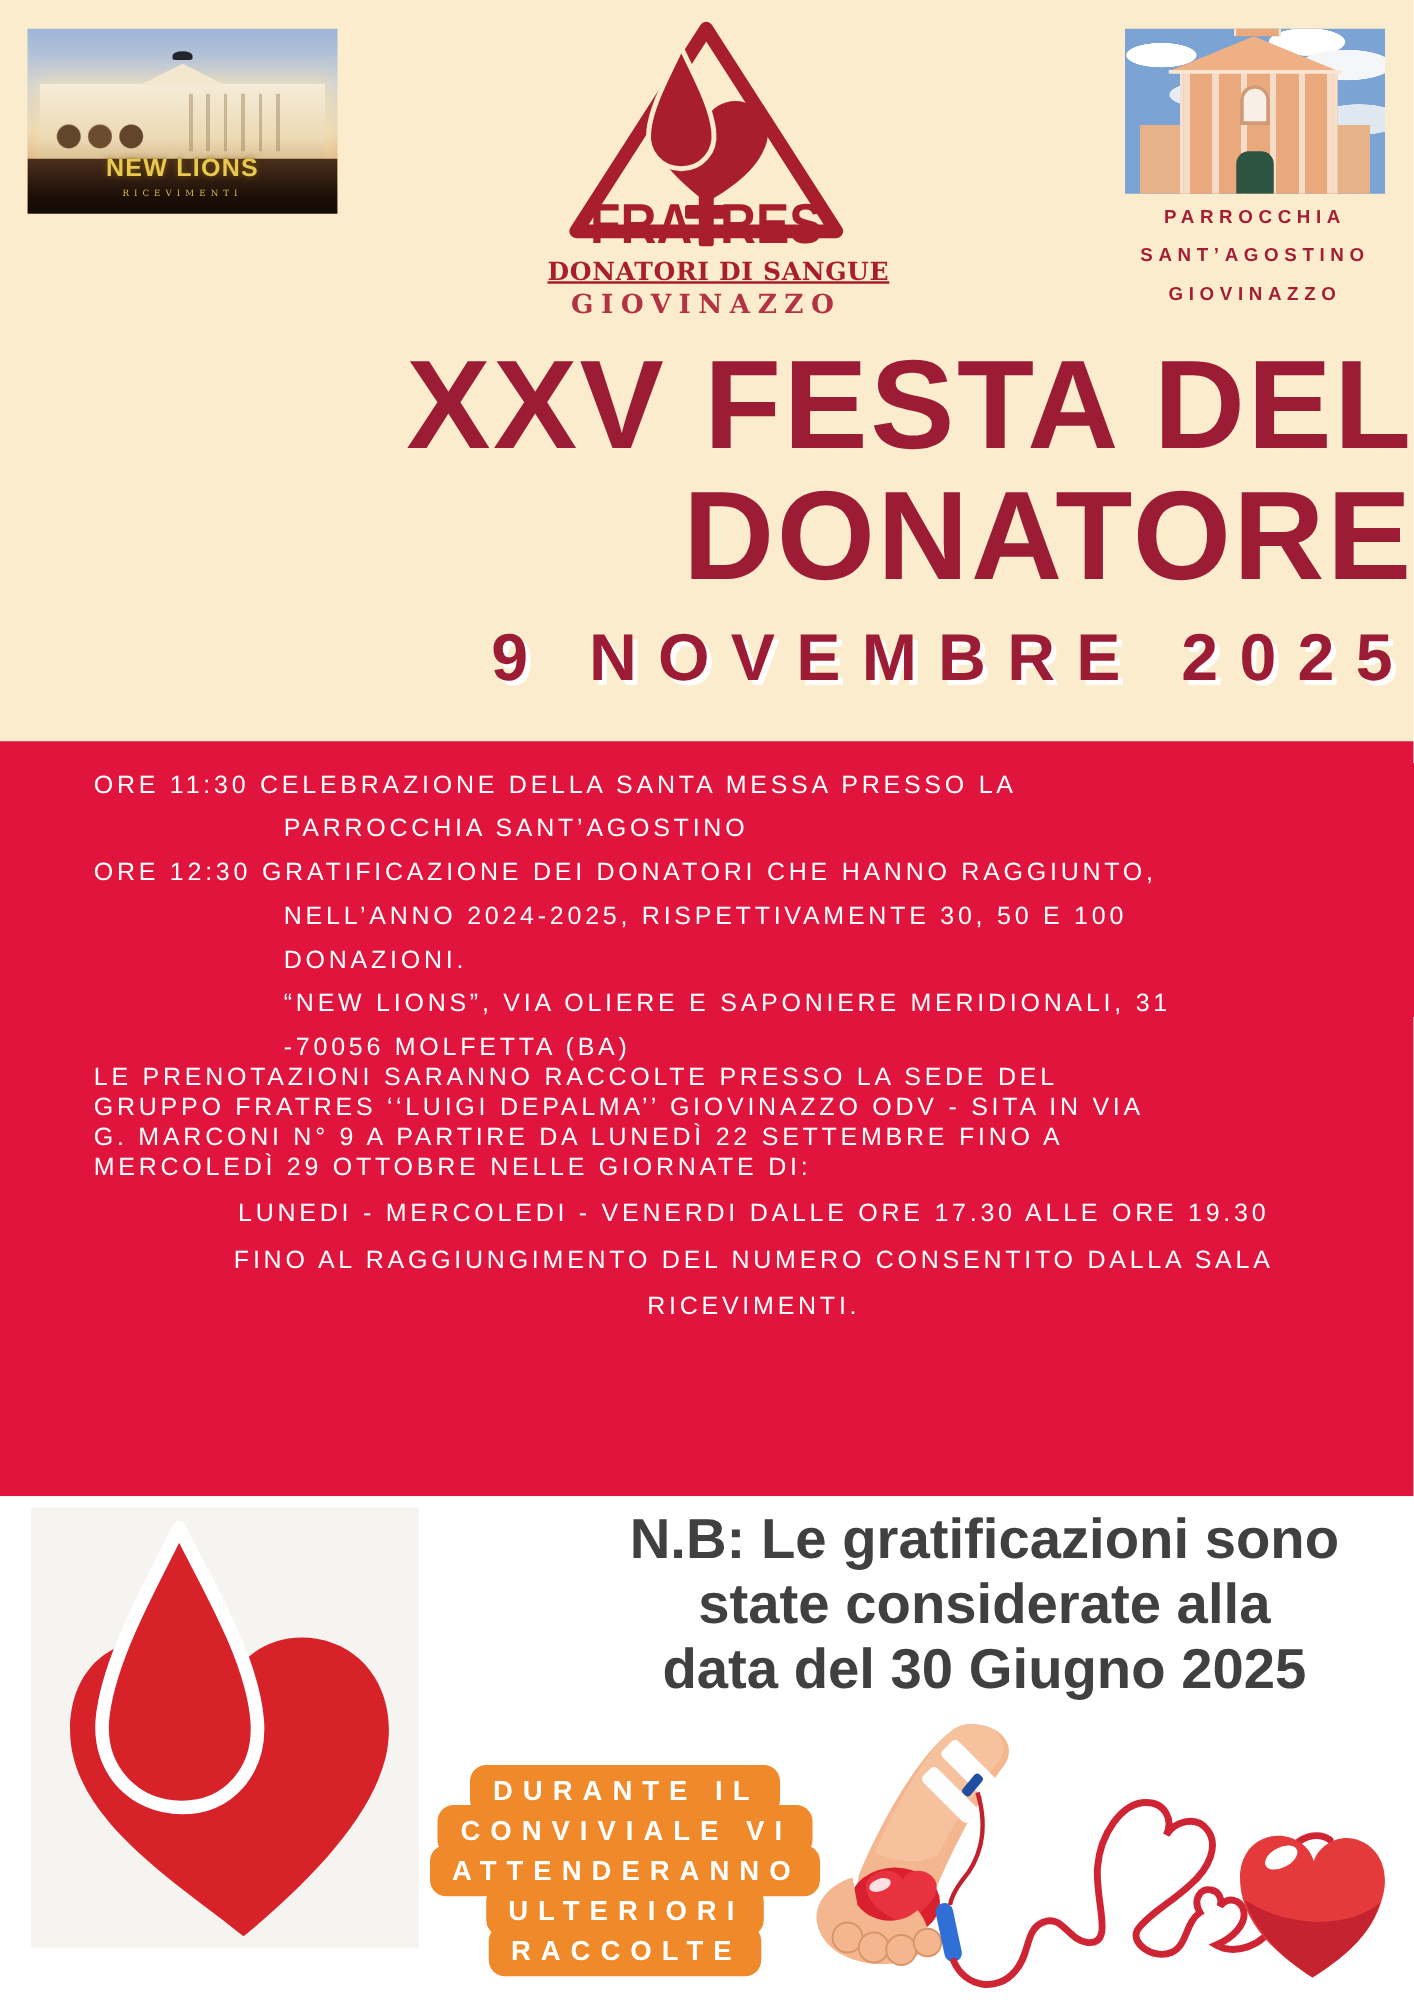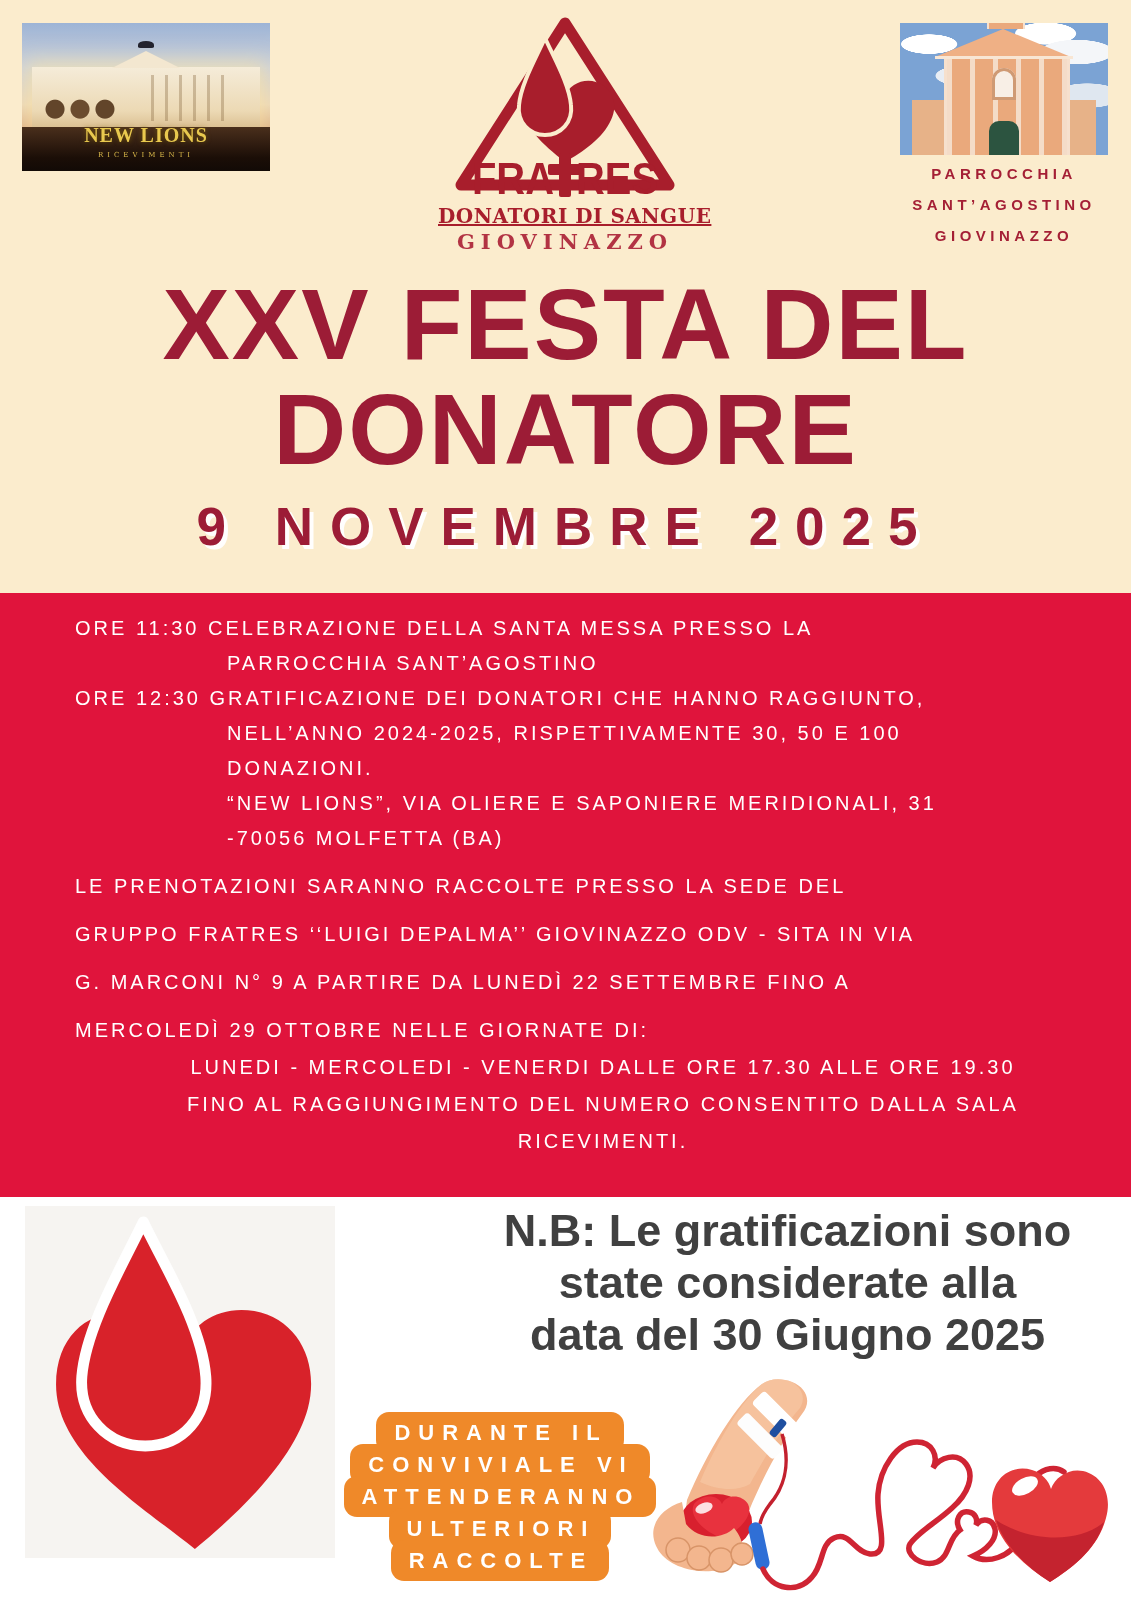--- a/index.html
+++ b/index.html
@@ -23,21 +23,21 @@
   .nl-arches{position:absolute;left:4%;top:34%;width:34%;height:50%;
              background:
                radial-gradient(circle at 18% 65%, #62452a 0 9px, transparent 10px),
                radial-gradient(circle at 50% 65%, #6b4c2e 0 9px, transparent 10px),
                radial-gradient(circle at 82% 65%, #62452a 0 9px, transparent 10px);}
   .nl-columns{position:absolute;left:52%;top:12%;width:36%;height:75%;
               background:repeating-linear-gradient(90deg,rgba(140,110,70,.38) 0 3px,transparent 3px 14px);}
   .nl-ground{position:absolute;left:0;right:0;bottom:0;height:30%;
              background:linear-gradient(180deg,#4a2f1c 0%,#1b0e07 70%,#120a06 100%);}
   .nl-name{position:absolute;left:0;right:0;bottom:24px;text-align:center;
-           font-family:Liberation Serif, serif;font-weight:bold;font-size:20px;letter-spacing:1px;
+           font-family:Liberation Sans, sans-serif;font-weight:bold;font-size:20px;letter-spacing:1px;
            color:#e9c94f;text-shadow:0 0 5px rgba(120,90,10,.9);}
   .nl-sub{position:absolute;left:0;right:0;bottom:12px;text-align:center;
           font-family:"DejaVu Serif",serif;font-size:7px;letter-spacing:4px;color:#d9b84a;}
 
   
   .fratres{position:absolute;left:438px;top:8px;width:254px;height:250px;text-align:center;}
   .fratres-tagline{margin-top:-4px;font-family:"DejaVu Serif",serif;font-weight:bold;
                    font-size:20px;color:#a81e2c;letter-spacing:.5px;white-space:nowrap;text-decoration:underline;}
   .fratres-city{margin-top:1px;font-family:"DejaVu Serif",serif;font-weight:bold;
                 font-size:21px;color:#b23343;letter-spacing:6px;white-space:nowrap;}
@@ -65,34 +65,34 @@
           background:#eaa97c;border:2px solid #f6e0cd;border-bottom:none;border-radius:4px 4px 0 0;}
   .ch-window{position:absolute;left:50%;top:34%;width:24px;height:32px;margin-left:-12px;
              background:#f8efe6;border-radius:12px 12px 0 0;box-shadow:inset 0 0 0 3px #cf9a74;}
   .ch-door{position:absolute;left:50%;bottom:0;width:30px;height:34px;margin-left:-15px;
            background:#2c5440;border-radius:10px 10px 0 0;}
   .parish-caption{position:absolute;left:884px;top:158px;width:240px;text-align:center;
                   font-weight:bold;font-size:15px;letter-spacing:4.5px;line-height:31px;
                   color:#a41f35;}
 
   
-  .title{position:absolute;left:0;top:272px;width:1131px;text-align:center;
+  .title{position:absolute;left:0;top:272px;width:1131px;text-align:right;
          color:#9c1c36;font-weight:800;}
   .title-line{font-size:101px;line-height:105px;letter-spacing:2px;}
   .title-date{margin-top:14px;font-size:53px;letter-spacing:17px;font-weight:800;
               text-shadow:4px 4px 0 rgba(255,255,255,.95);}
 
   
   .band{position:absolute;left:0;top:593px;width:1131px;height:604px;background:#e0143c;
         box-sizing:border-box;padding:12px 0 0 75px;color:#ffffff;font-weight:normal;
         font-size:20px;letter-spacing:3px;}
   .band .ln{white-space:nowrap;line-height:24px;}
   .ln.first{margin-top:11px;}
   .ln.cont{margin-top:11px;padding-left:152px;}
-  .ln.para{margin-top:24px;}
+  .ln.para{}
   .ln.tight{margin-top:13px;text-align:center;}
 
   
   .bottom-section{position:absolute;left:0;top:1197px;width:1131px;height:403px;background:#ffffff;}
 
   .dropheart-box{position:absolute;left:25px;top:9px;width:310px;height:352px;background:#f6f4f1;}
   .dropheart-box svg{position:absolute;left:0;top:0;}
 
   .note{position:absolute;left:455px;top:8px;width:665px;text-align:center;
         color:#404040;font-weight:bold;font-size:45px;line-height:52px;}

